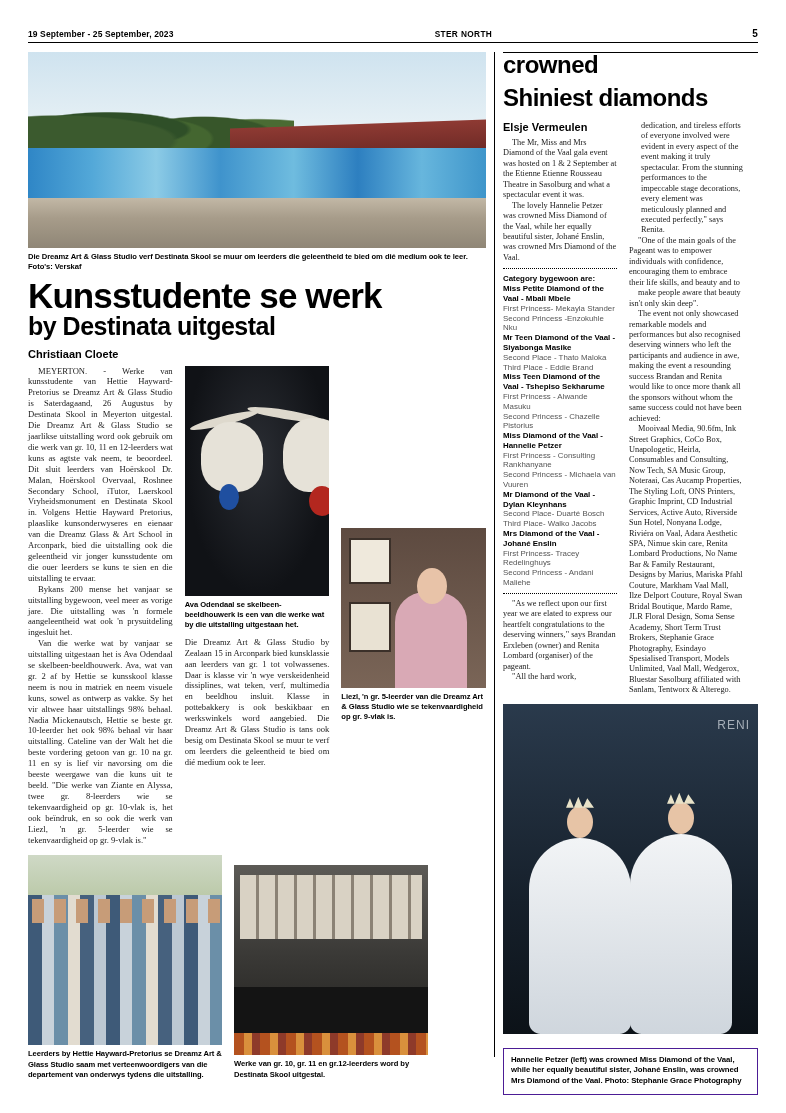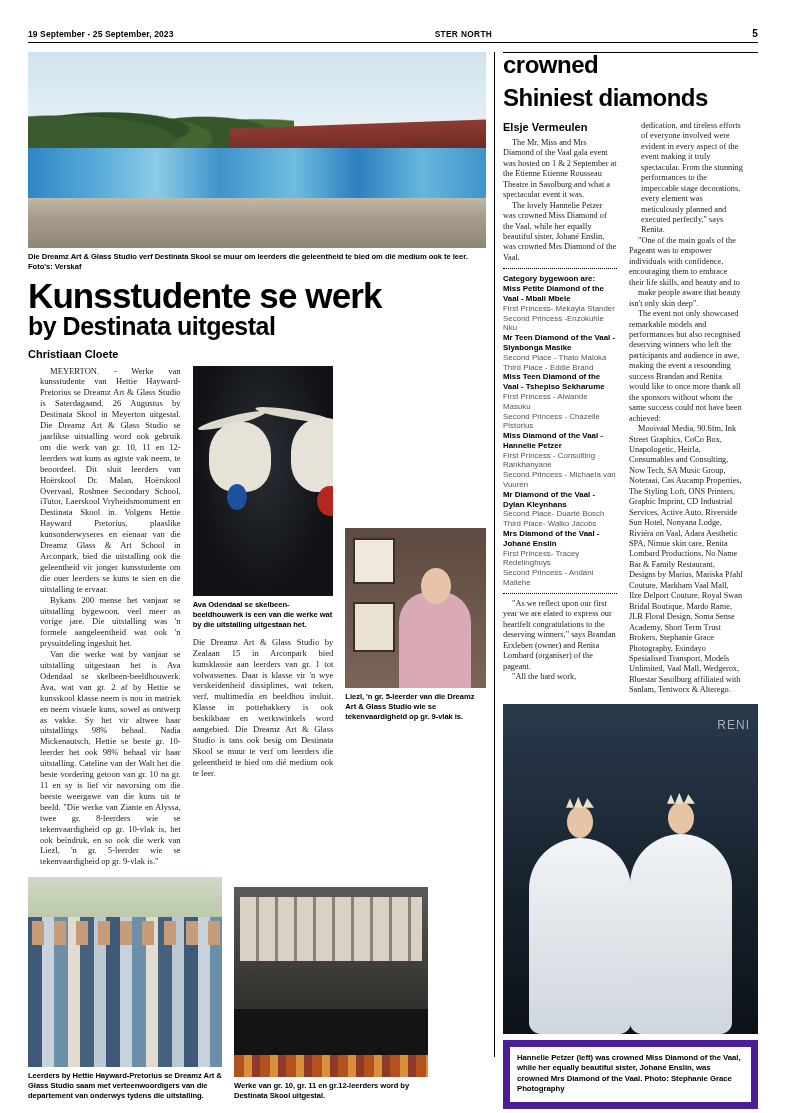--- a/index.html
+++ b/index.html
@@ -165,21 +165,21 @@
     margin:8px 0 6px 0;
   }
   p.body {
     font-size:8.6px; line-height:1.27;
     margin:0; text-indent:10px; text-align:justify;
     font-family:"Liberation Serif", serif;
     color:#1a1a1a;
   }
   p.body.noind { text-indent:0; }
 
-  .story-cols { display:flex; margin-top:0;margin-left:12px; }
+  .story-cols { display:flex; margin-top:0; }
   .col { width:155px; }
   .col + .col { margin-left:12px; }
 
   
   .rh-rule { border-top:1.6px solid #000; }
   h1.rheadline {
     font-family:"Liberation Sans", sans-serif;
     font-weight:bold; font-size:24px; line-height:1.04;
     margin:8px 0 0 0; letter-spacing:-0.5px;
   }
@@ -195,23 +195,23 @@
   .dotrule { border-top:1.4px dotted #000; margin:5px 0 5px 0; height:0; }
   ul.winners { list-style:none; margin:0; padding:0; }
   ul.winners li {
     font-family:"Liberation Sans", sans-serif;
     font-size:7.9px; line-height:1.24;
   }
   ul.winners li.b { font-weight:bold; }
   ul.winners li.n { color:#555; }
 
   .cap-box {
-    border:7px solid #4c1d95;
+    border:1px solid #4c1d95;
     padding:6px 7px 8px 7px;
-    margin-top:6px;
+    margin-top:14px;
   }
   .cap-box .cap { margin-top:0; font-size:7.8px; }
 
   .bottom-row { display:flex; margin-top:10px; }
   .bottom-row .bcol { width:194px; }
   .bottom-row .bcol + .bcol { margin-left:12px; }
 </style>
 </head>
 <body>
 

